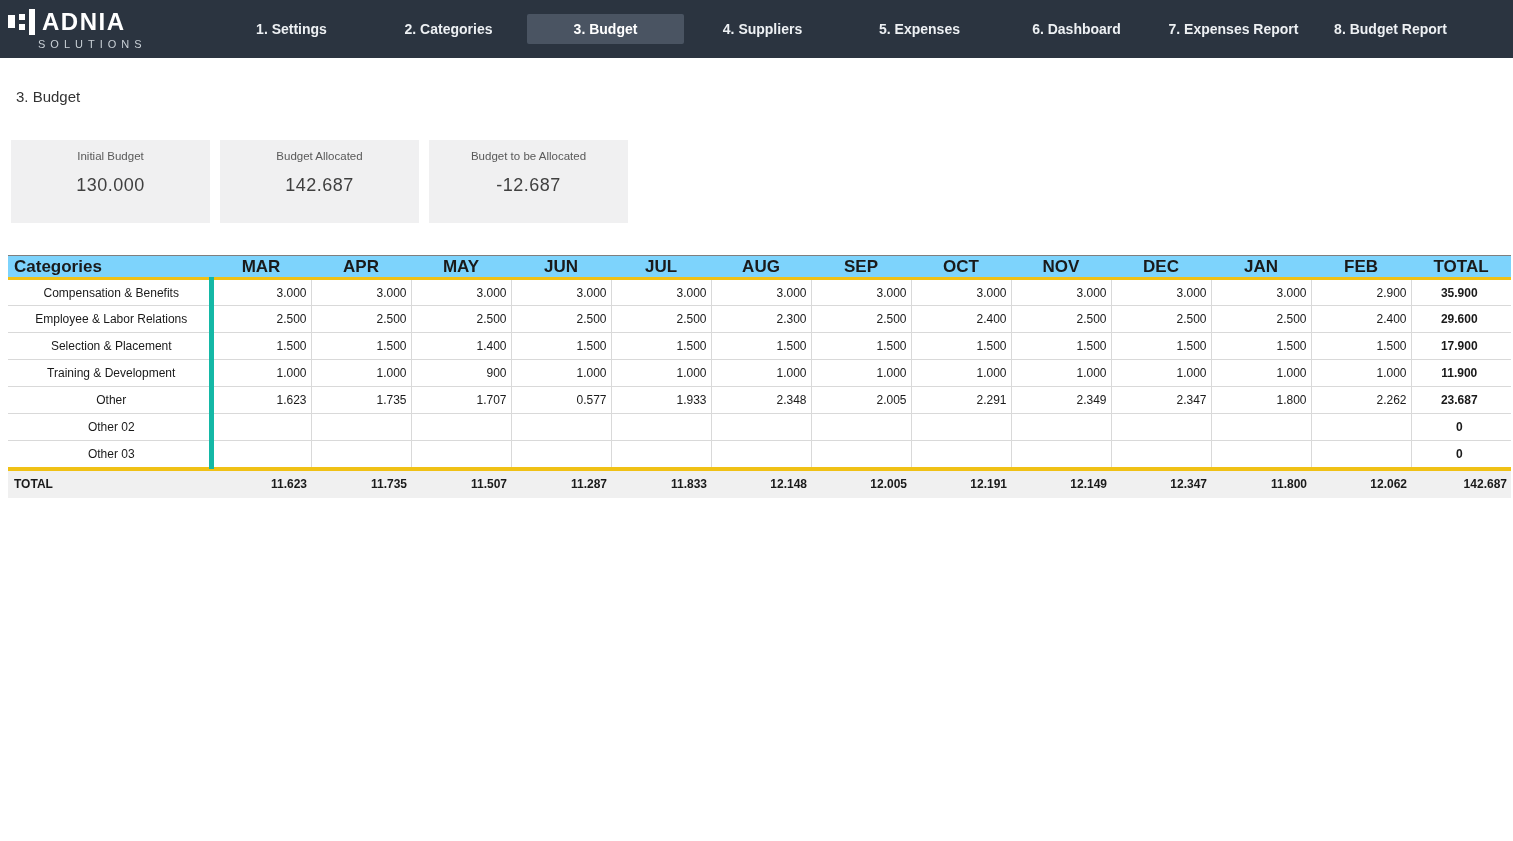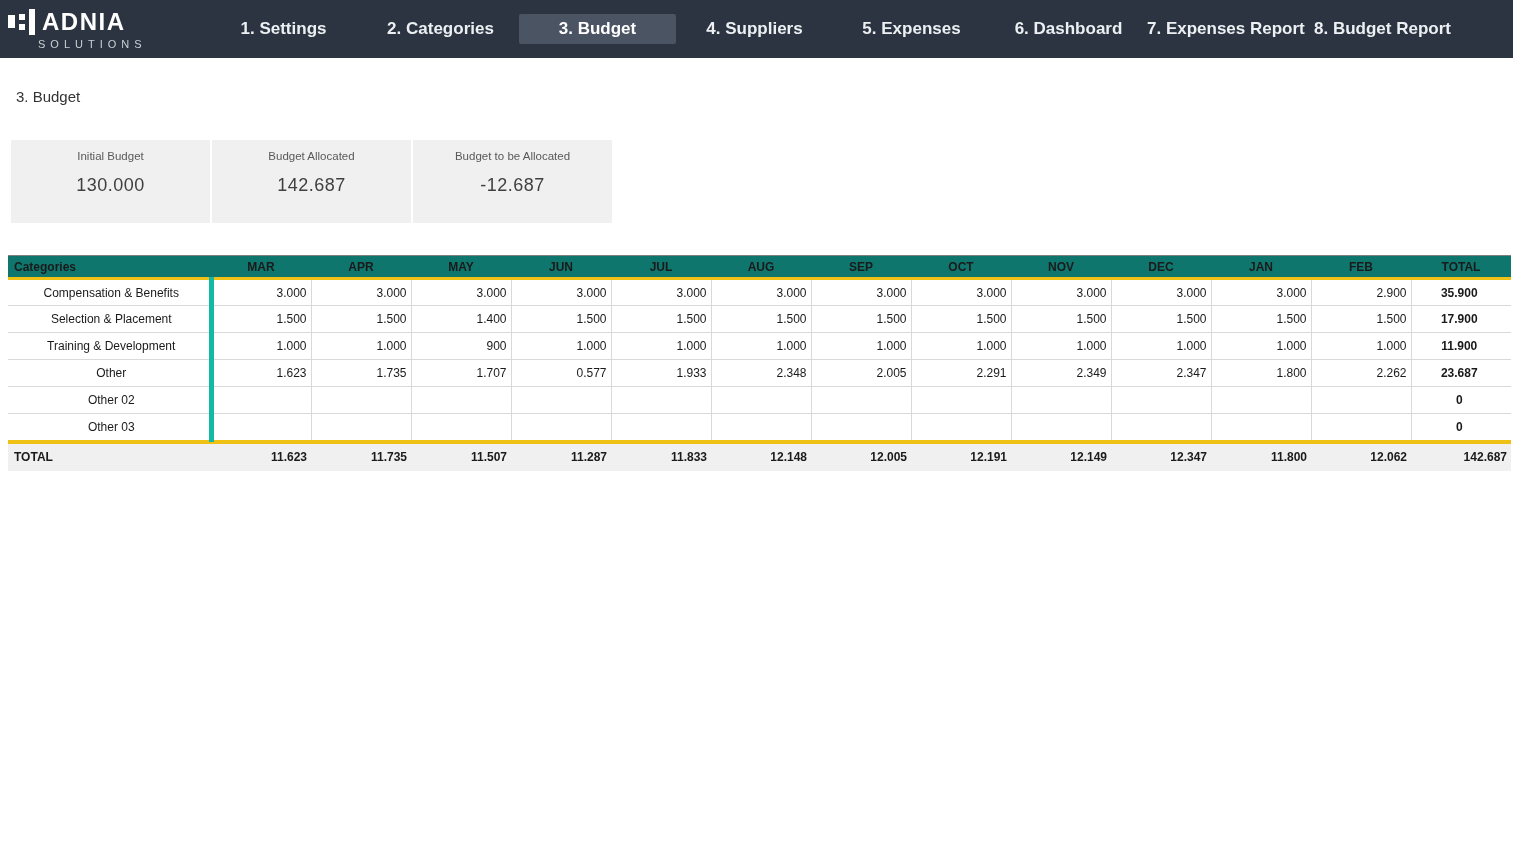--- a/index.html
+++ b/index.html
@@ -12,24 +12,25 @@
 
   
   .navbar {
     height: 58px;
     background: #2B3440;
     display: flex;
     align-items: center;
   }
   .brand {
     width: 205px;
-    padding-left: 8px;
+    padding-left: 0;
     display: flex;
     flex-direction: column;
     justify-content: space-between;
+    margin-left: 8px;
   }
   .brand-row {
     display: flex;
     align-items: center;
   }
   .logo-mark { display: flex; align-items: center; }
   .logo-cut {
     width: 7px; height: 13px; background: #ffffff; margin-right: 4px;
   }
   .logo-colon {
@@ -50,63 +51,63 @@
     letter-spacing: 5px;
     margin: 3px 0 0 30px;
   }
   .nav-items { display: flex; }
   .nav-item {
     width: 157px;
     height: 30px;
     line-height: 30px;
     text-align: center;
     color: #EDF0F3;
-    font-size: 17px;
+    font-size: 14px;
     font-weight: 600;
     border-radius: 2px;
     cursor: pointer;
     white-space: nowrap;
   }
   .nav-item.active { background: #4A5462; color: #ffffff; }
 
   
   .page-title {
     margin: 30px 16px 0;
     font-size: 15px;
     font-weight: 400;
     color: #333333;
   }
 
   
-  .kpis { display: flex; gap: 2px; margin: 35px 0 0 11px; }
+  .kpis { display: flex; gap: 10px; margin: 35px 0 0 11px; }
   .kpi {
     width: 199px;
     height: 83px;
     background: #F0F0F1;
     text-align: center;
   }
   .kpi-label { margin-top: 10px; font-size: 11.5px; color: #595959; }
   .kpi-value { margin-top: 13px; font-size: 18px; color: #404040; letter-spacing: 0.5px; }
 
   
   table.budget {
     margin: 32px 0 0 8px;
     width: 1503px;
     border-collapse: collapse;
     table-layout: fixed;
     font-size: 12px;
     color: #1a1a1a;
   }
   table.budget thead th {
-    background: #0f766e;
+    background: #7dd3fc;
     border-top: 1px solid #7F7F7F;
     border-bottom: 3px solid #F0C115;
     height: 23px;
     font-weight: bold;
-    font-size: 12px;
+    font-size: 17px;
     text-align: center;
     white-space: nowrap;
   }
   table.budget thead th.cat { text-align: left; padding-left: 6px; }
   table.budget tbody td { height: 27px; border-bottom: 1px solid #D9D9D9; white-space: nowrap; }
   table.budget tbody td.cat {
     text-align: center; padding-left: 6px;
     border-right: 5px solid #14b8a6;
   }
   table.budget tbody td.val {
@@ -224,20 +225,36 @@
         <td class="val">3.000</td>
         <td class="val">3.000</td>
         <td class="val">3.000</td>
         <td class="val">3.000</td>
         <td class="val">3.000</td>
         <td class="val">3.000</td>
         <td class="val">2.900</td>
         <td class="rowtotal">35.900</td>
       </tr>
       <tr class="datarow">
+        <td class="cat">Employee &amp; Labor Relations</td>
+        <td class="val">2.500</td>
+        <td class="val">2.500</td>
+        <td class="val">2.500</td>
+        <td class="val">2.500</td>
+        <td class="val">2.500</td>
+        <td class="val">2.300</td>
+        <td class="val">2.500</td>
+        <td class="val">2.400</td>
+        <td class="val">2.500</td>
+        <td class="val">2.500</td>
+        <td class="val">2.500</td>
+        <td class="val">2.400</td>
+        <td class="rowtotal">29.600</td>
+      </tr>
+      <tr class="datarow">
         <td class="cat">Selection &amp; Placement</td>
         <td class="val">1.500</td>
         <td class="val">1.500</td>
         <td class="val">1.400</td>
         <td class="val">1.500</td>
         <td class="val">1.500</td>
         <td class="val">1.500</td>
         <td class="val">1.500</td>
         <td class="val">1.500</td>
         <td class="val">1.500</td>

